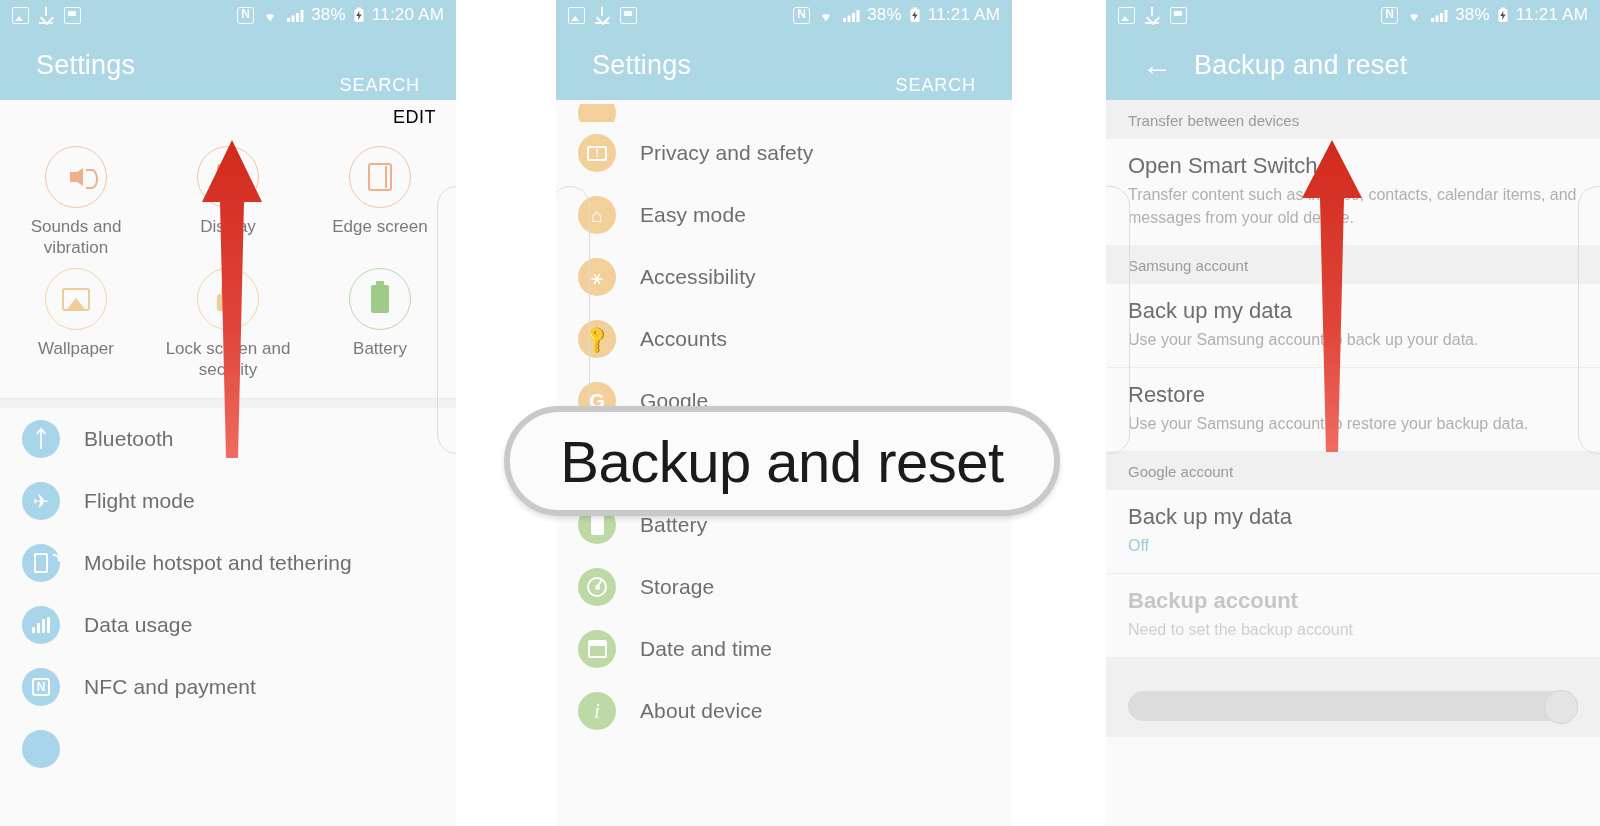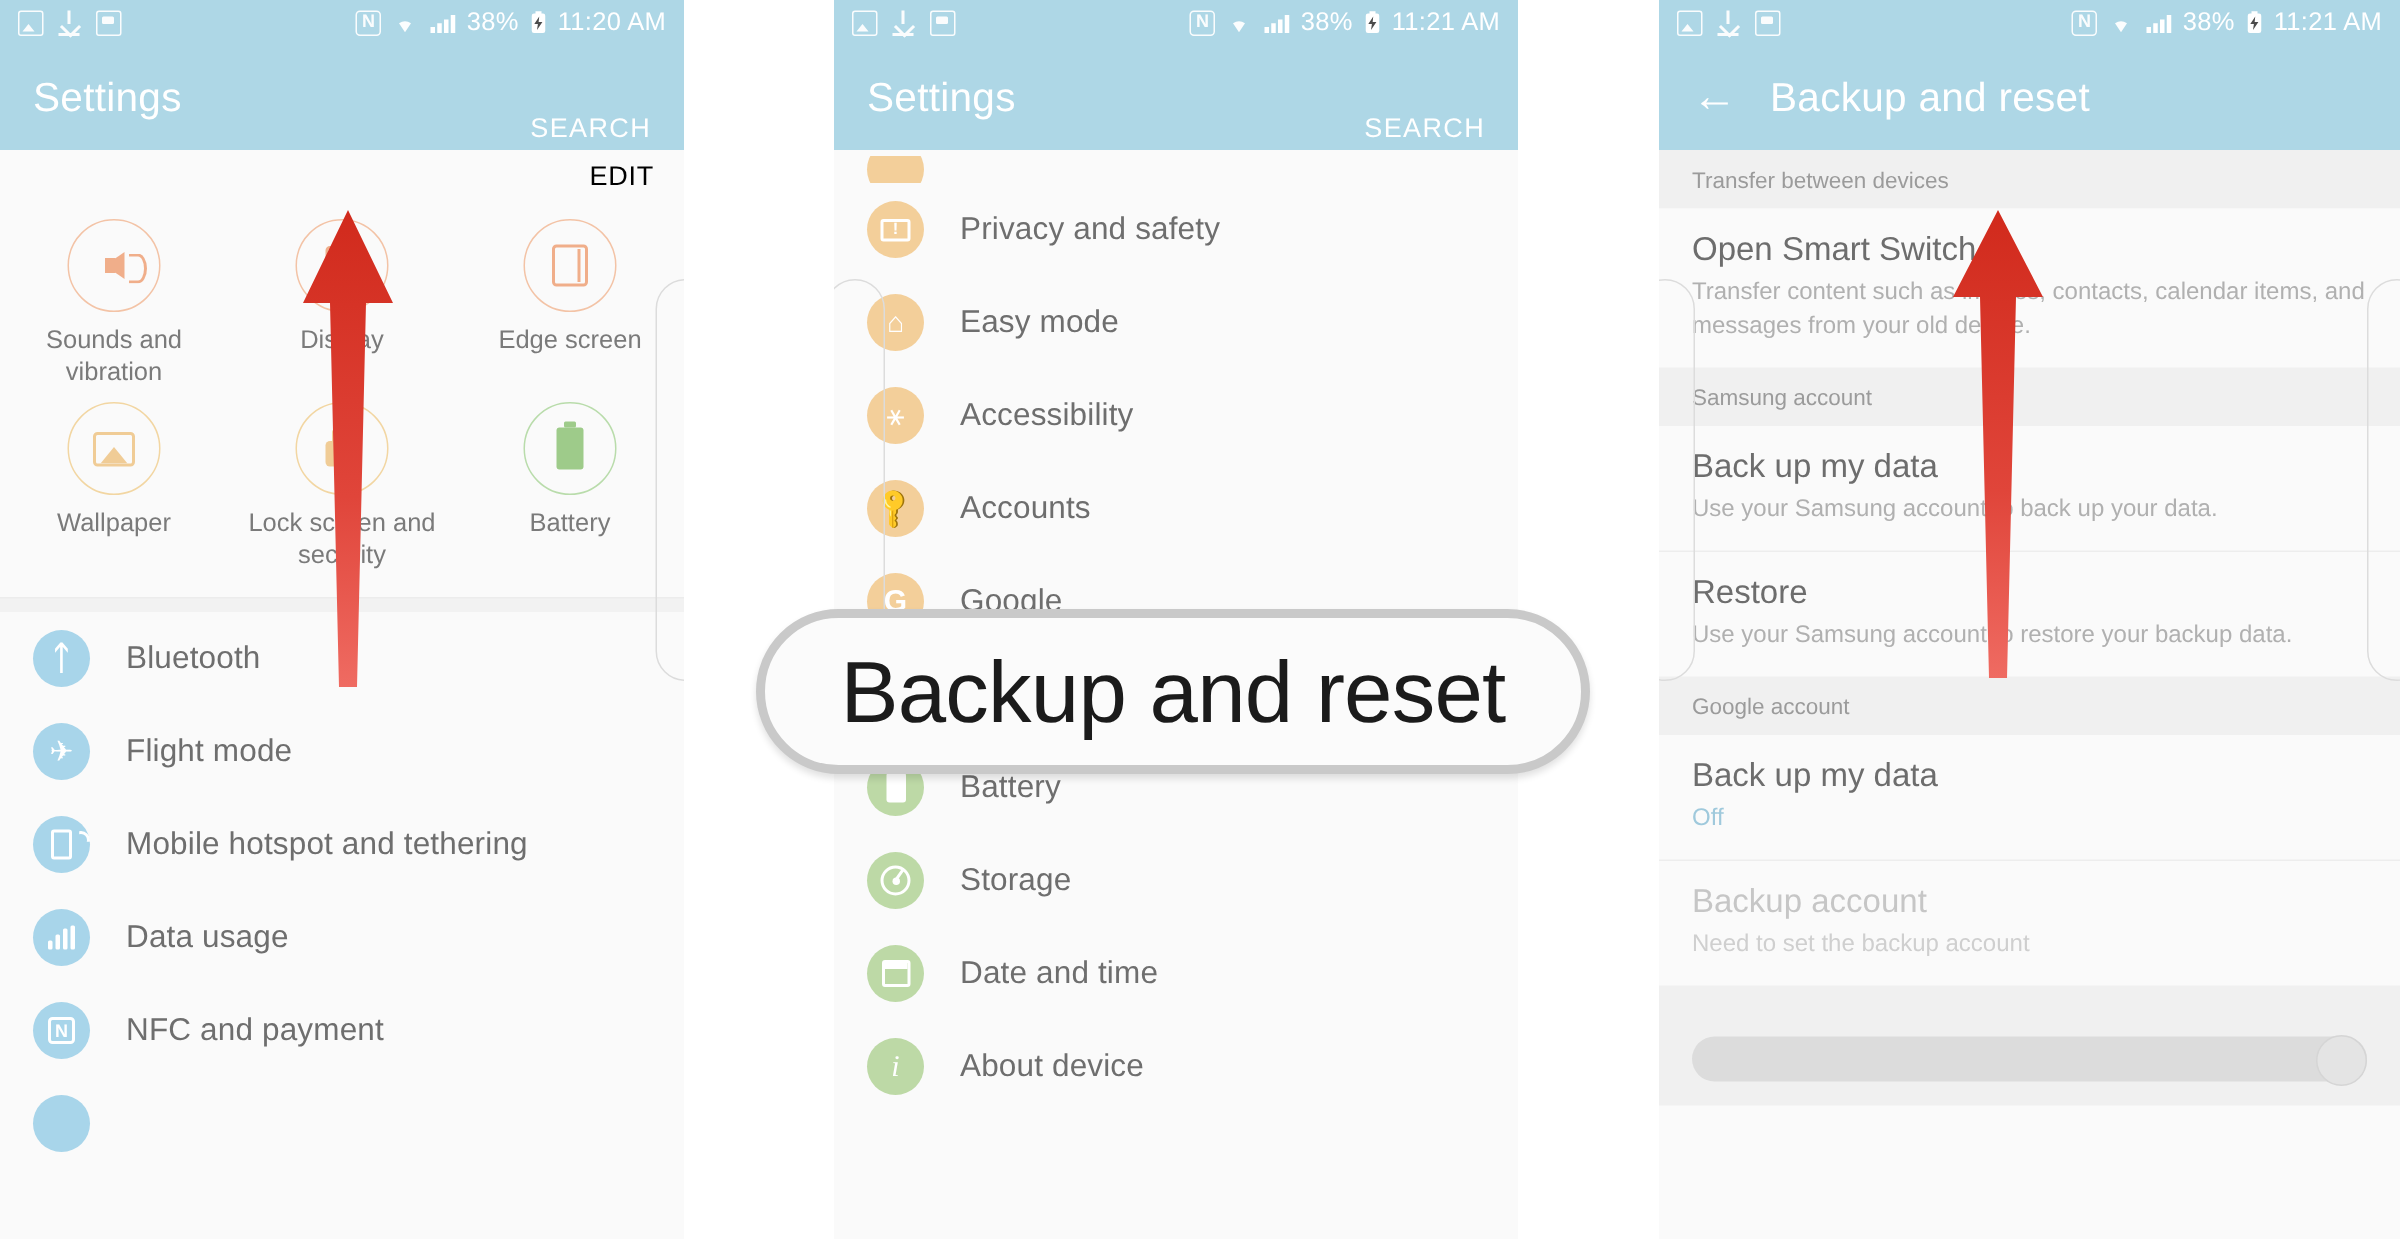--- a/index.html
+++ b/index.html
@@ -38,21 +38,21 @@
      border-right:2px solid #fff;border-bottom:2px solid #fff; transform:rotate(45deg); }
   .ic-dlbar { position:absolute; left:1px; bottom:0; width:14px; height:2px; background:#fff; }
   .ic-inbox { border:1.6px solid #fff; border-radius:2px; }
   .ic-inbox::after{content:"";position:absolute;left:2.5px;top:3px;width:8px;height:5px;background:#fff;border-radius:1px;}
   .ic-nfc { border:1.7px solid #fff; border-radius:3px; font-size:12px; line-height:13px; text-align:center; color:#fff; font-weight:700;}
 
   
   .appbar {
     height: 70px; background: #aed7e6;
     display: flex; align-items: center;
-    padding: 0 22px;
+    padding: 0 36px;
     color: #ffffff;
   }
   .appbar-title { font-size: 27px; font-weight: 400; letter-spacing: .2px; }
   .appbar-action { margin-left: auto; font-size: 18px; letter-spacing: .9px; margin-top: 40px; }
   .appbar-back { font-size: 30px; line-height: 1; margin-right: 22px; }
 
   
   .edit-row { height: 34px; display: flex; justify-content: flex-end; align-items: center;
       padding-right: 20px; background: #fafafa; }
   .edit-link { color: #000000; font-size: 18px; letter-spacing: .5px; }
@@ -126,21 +126,21 @@
   .gl-cal::before{content:"";position:absolute;left:0;top:0;right:0;height:4px;background:#fff;}
   .gl-info{color:#fff;font-size:20px;line-height:20px;font-style:italic;font-family:"Liberation Serif",serif;}
 
   
   .sec-head { background:#f0f0f0; padding: 12px 22px 10px; font-size: 15px; color:#9b9b9b; }
   .pref { padding: 14px 22px 16px; background:#fafafa; }
   .pref-title { font-size: 22px; color:#6d6d6d; margin-bottom: 4px; }
   .pref-sub { font-size: 16px; color:#b0b0b0; line-height: 23px; }
   .pref-sub.acc { color:#9fc9dc; }
   .pref.sep { border-top:1px solid #ededed; }
-  .pref.disabled .pref-title { color:#c6c6c6; }
+  .pref.disabled .pref-title { color:#c6c6c6;font-weight:bold; }
   .pref.disabled .pref-sub { color:#cfcfcf; }
   .pref.greybg { background:#f0f0f0; }
   .pref-flex { display:flex; align-items:flex-start; }
   .pref-flex > div:first-child { flex:1; }
   .toggle { width:56px;height:30px;border-radius:15px;background:#dcdcdc;position:relative;flex:0 0 56px;margin-top:20px;}
   .toggle::after{content:"";position:absolute;right:0;top:-1px;width:32px;height:32px;border-radius:50%;
      background:#e4e4e4;border:1px solid #d5d5d5;}
 
   
   .arrow { position: absolute; pointer-events: none; }

